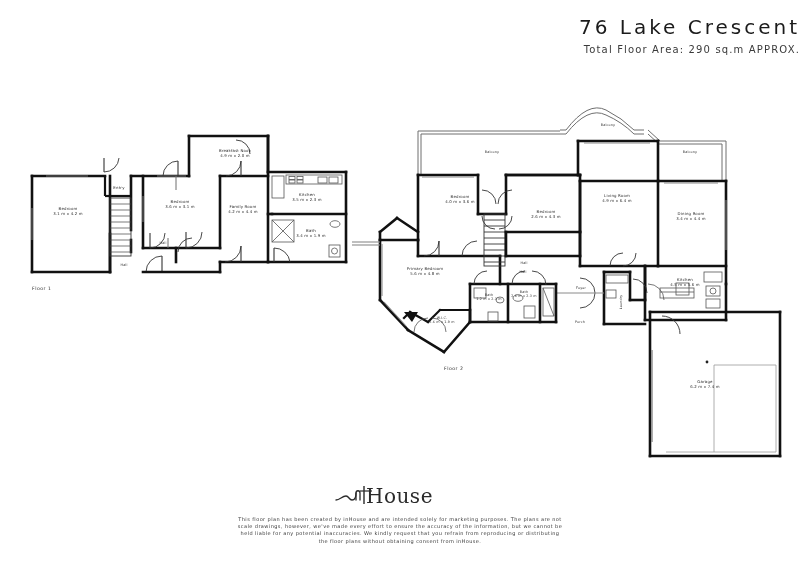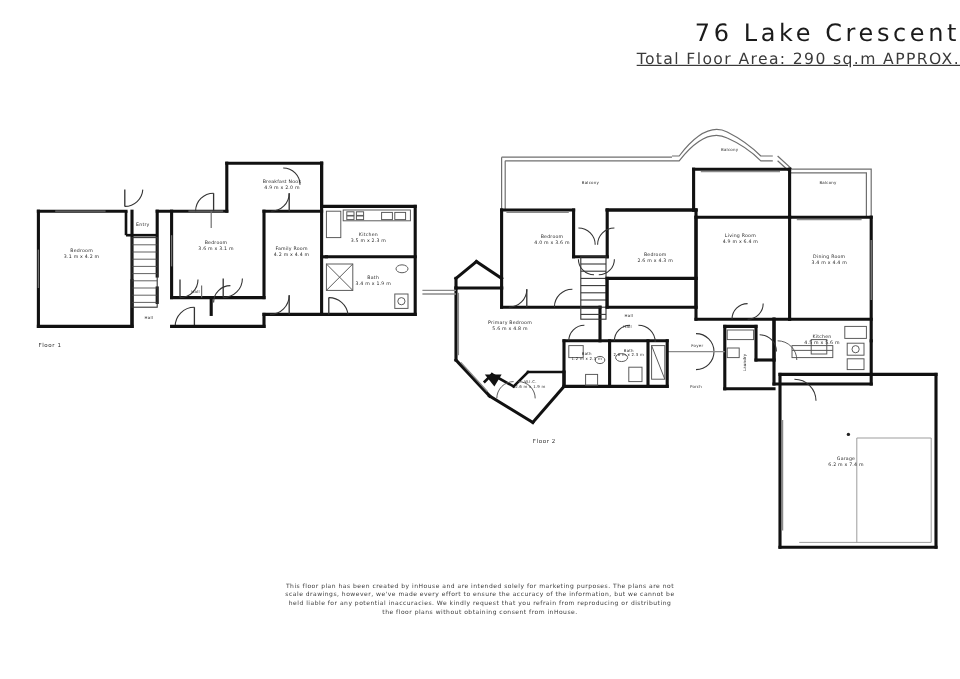--- a/index.html
+++ b/index.html
@@ -13,22 +13,22 @@
   #page{position:relative;width:800px;height:566px;}
 
   
   .header{position:absolute;left:0;top:14px;width:800px;text-align:right;}
   .title{
     font-family:"DejaVu Sans", sans-serif;
     font-size:20px;font-weight:400;letter-spacing:3.0px;
     color:#1b1b1b;line-height:26px;
   }
   .subtitle{
-    font-size:13px;letter-spacing:1.15px;color:#3a3a3a;
-    margin-top:5px;line-height:10px;text-decoration:underline;
+    font-size:10px;letter-spacing:1.15px;color:#3a3a3a;
+    margin-top:5px;line-height:10px;
   }
 
   
   #plan{position:absolute;left:0;top:0;width:800px;height:566px;}
 
   
   .lbl{
     position:absolute;text-align:center;color:#2b2b2b;
     font-size:3.9px;line-height:4.7px;letter-spacing:.18px;
     white-space:nowrap;transform:translate(-50%,-50%);
@@ -507,16 +507,25 @@
   </div>
   <div class="lbl tiny" style="left:524px;top:263px">
     <span class="nm">Hall</span>
   </div>
   <div class="lbl tiny" style="left:523px;top:272px">
     <span class="nm">Hall</span>
   </div>
   <div class="floortag" style="left:444px;top:366px">Floor 2</div>
 
   <div class="footer">
+    <div class="logo">
+      <svg width="140" height="30" viewBox="0 0 140 30">
+        <path d="M6,20 C10,20 12,16 16,16 C19,16 19,20 22,20 C25,20 26,16 26,13" stroke="#2a2a2a" stroke-width="1.3" fill="none" stroke-linecap="round"></path>
+        <path d="M26,20 L26,13 C26,10 30,10 30,13 L30,20" stroke="#2a2a2a" stroke-width="1.3" fill="none" stroke-linecap="round"></path>
+        <path d="M34,24 L34,6" stroke="#2a2a2a" stroke-width="1.4" fill="none"></path>
+        <path d="M30,11 L42,11" stroke="#2a2a2a" stroke-width="1.2" fill="none"></path>
+        <text x="36" y="23" font-family="DejaVu Serif, serif" font-size="20" fill="#2a2a2a" letter-spacing="0.5">House</text>
+      </svg>
+    </div>
     <div class="disclaimer">This floor plan has been created by inHouse and are intended solely for marketing purposes. The plans are not scale drawings, however, we've made every effort to ensure the accuracy of the information, but we cannot be held liable for any potential inaccuracies. We kindly request that you refrain from reproducing or distributing the floor plans without obtaining consent from inHouse.</div>
   </div>
 
 </div>
 
 </body></html>

